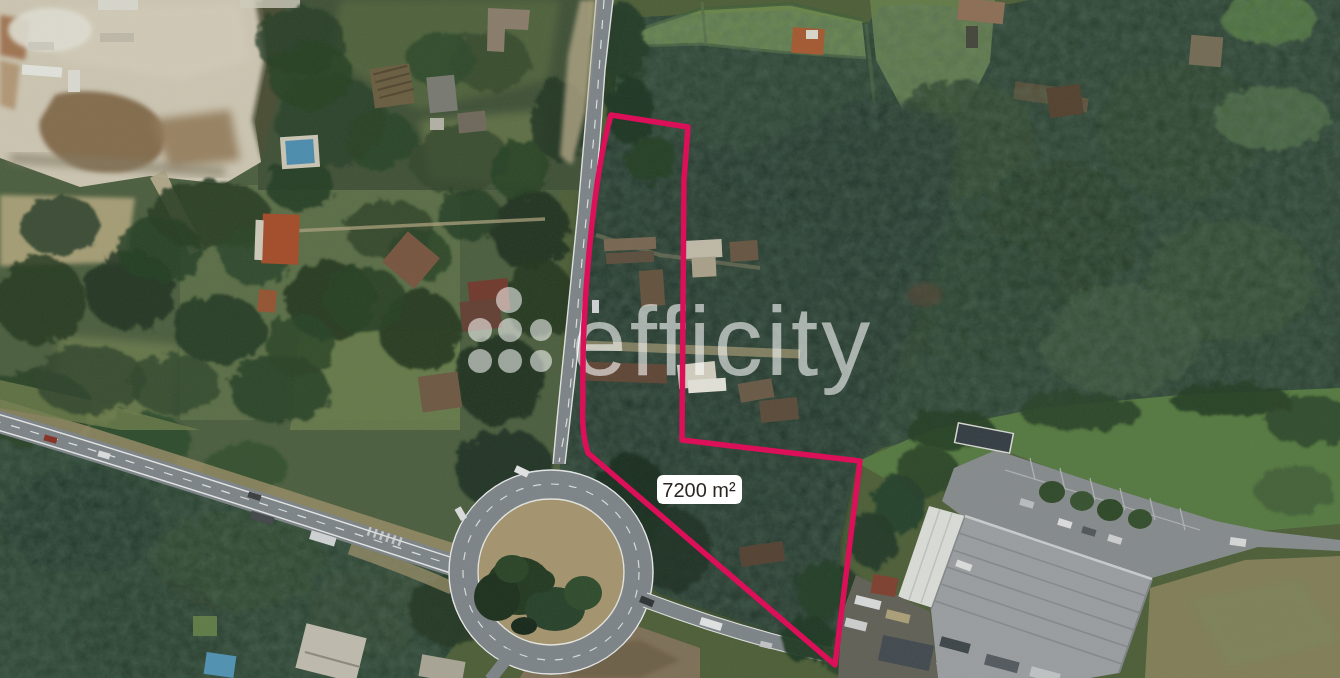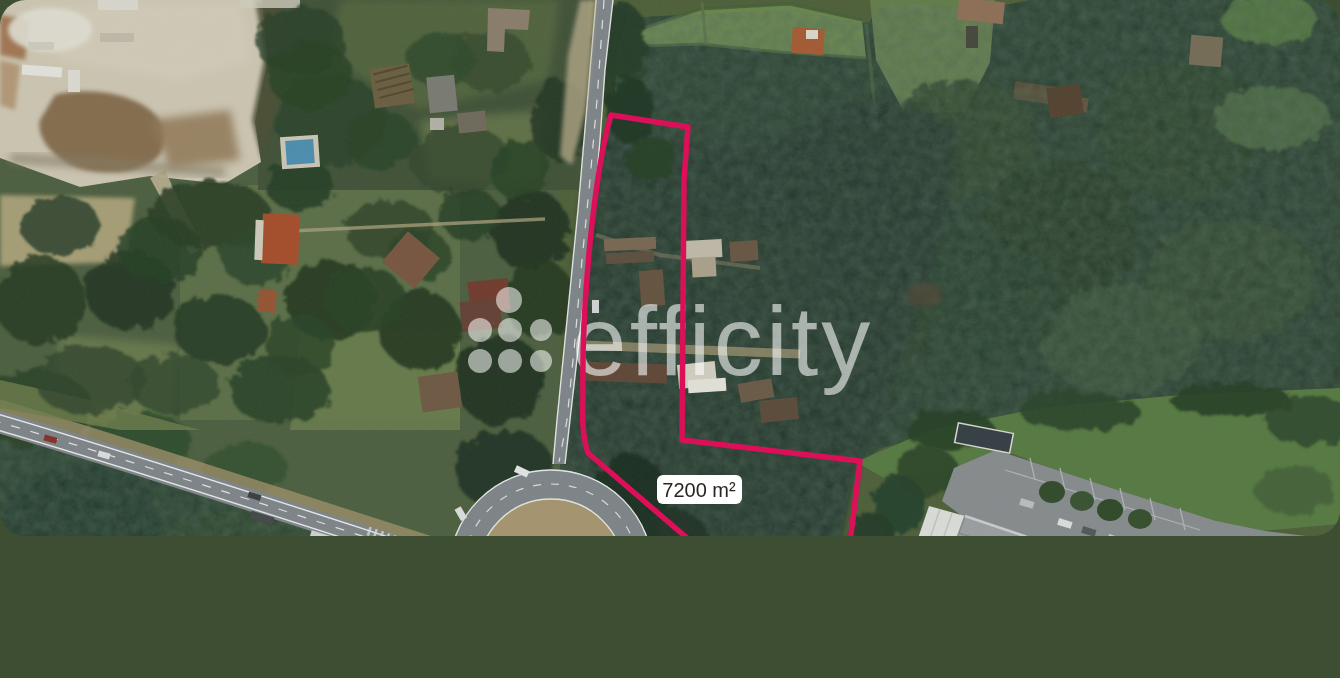--- a/index.html
+++ b/index.html
@@ -1,16 +1,16 @@
 <!DOCTYPE html>
 <html><head>
 <meta charset="utf-8">
 <style>
   html,body{margin:0;padding:0;background:#3d4e33;}
-  #map{position:relative;width:1340px;height:536px;overflow:hidden;font-family:"Liberation Sans",sans-serif;border-radius:26px;}
+  #map{position:relative;width:1340px;height:678px;overflow:hidden;font-family:"Liberation Sans",sans-serif;}
   svg{display:block;}
 </style>
 </head>
 <body>
 
 <div id="map">
 <svg width="1340" height="678" viewBox="0 0 1340 678" xmlns="http://www.w3.org/2000/svg">
 <defs>
   <filter id="b2" x="-30%" y="-30%" width="160%" height="160%">
           <feGaussianBlur stdDeviation="2"></feGaussianBlur>

